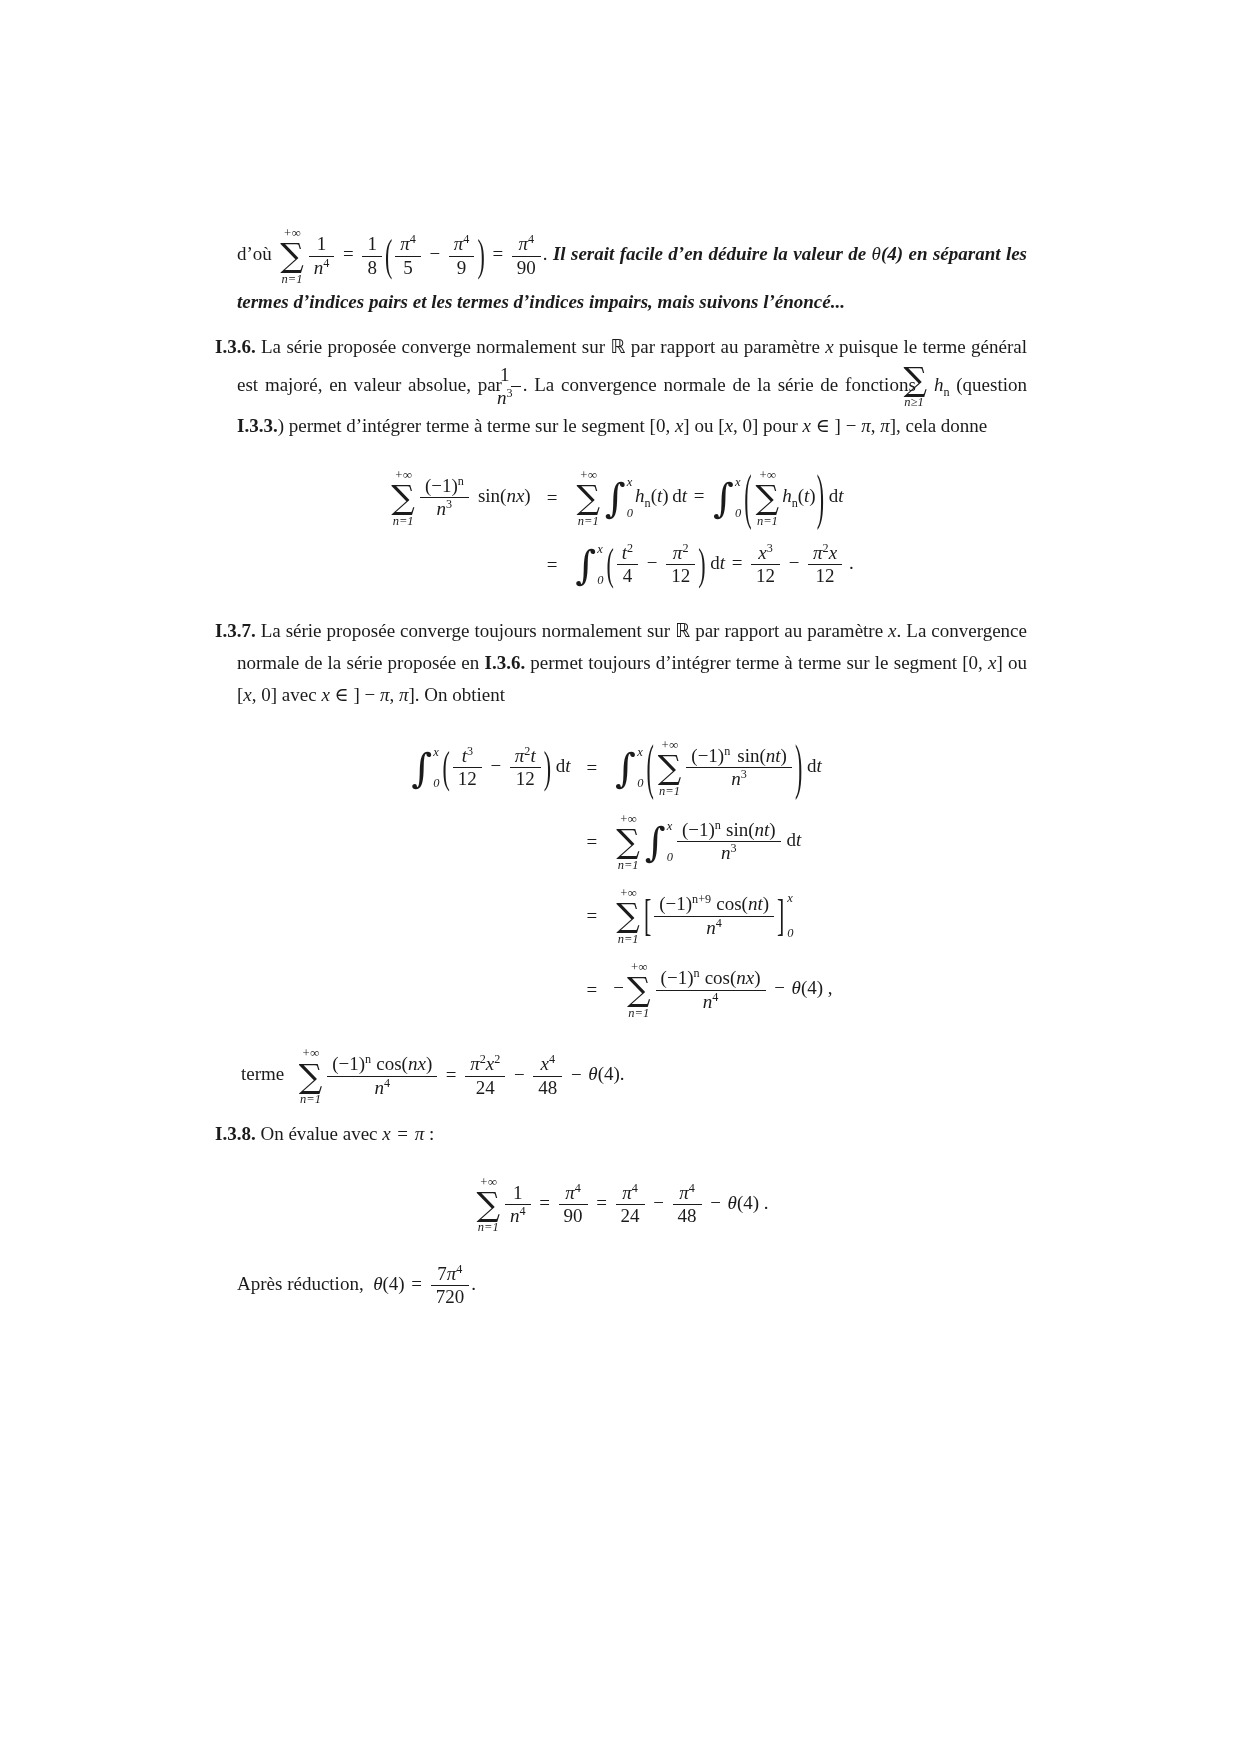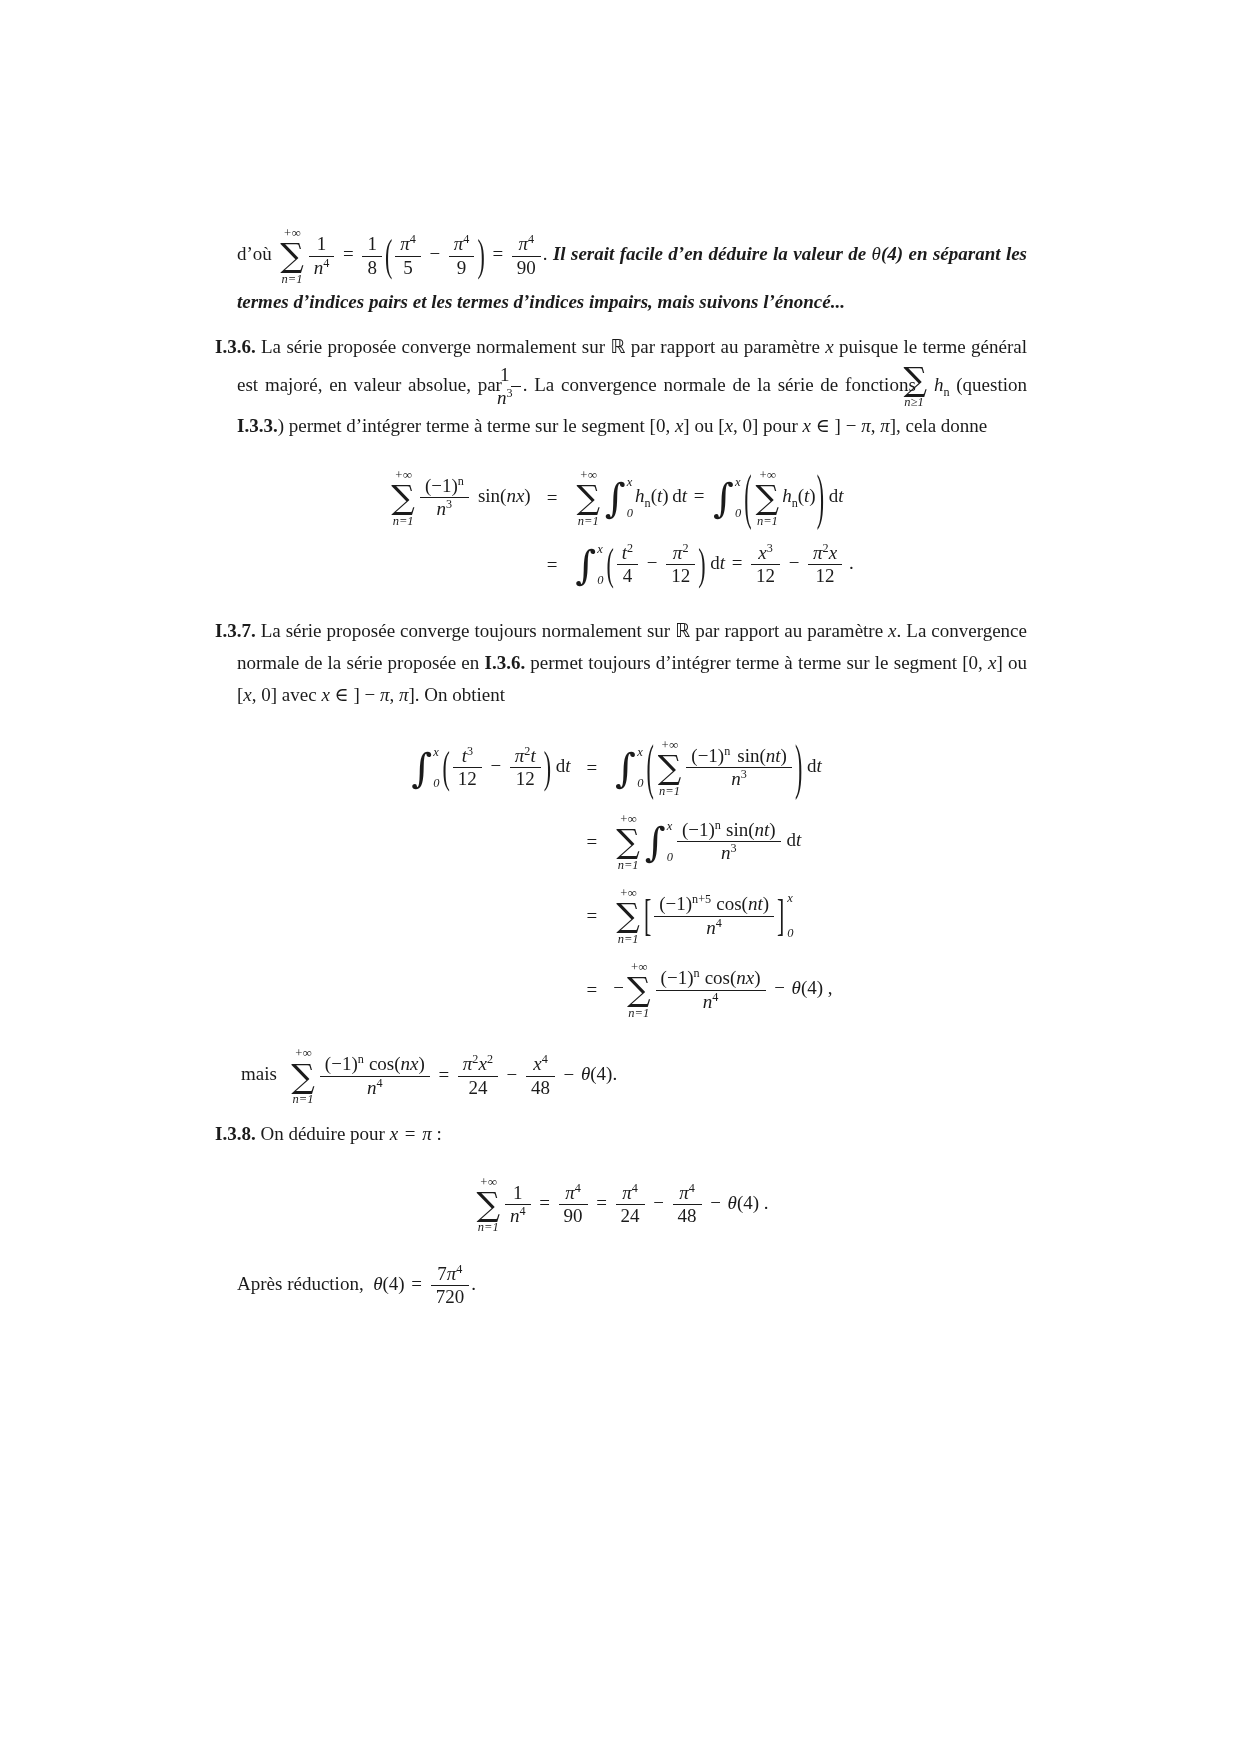--- a/index.html
+++ b/index.html
@@ -130,41 +130,41 @@
               <span class="itop">x</span>
               <span class="ibot">0</span>
             </span>
           </span><span class="frac"><span class="num"><span class="mr">(−1)</span><sup class="msup">n</sup><span class="sp" style="width: 0.15em;"></span><span class="fn">sin</span><span class="mr">(</span><span class="mi">nt</span><span class="mr">)</span></span><span class="den"><span class="mi">n</span><sup class="msup">3</sup></span></span><span class="sp" style="width: 0.2em;"></span><span class="mr">d</span><span class="mi">t</span></span>
         <span class="eqL"></span>
         <span class="eqM">=</span>
         <span class="eqX"><span class="sum">
             <span class="slim">+∞</span>
             <span class="sigma">∑</span>
             <span class="slim">n=1</span>
-          </span><span class="bigp p1">[</span><span class="frac"><span class="num"><span class="mr">(−1)</span><sup class="msup">n+5</sup><span class="sp" style="width: 0.15em;"></span><span class="fn">cos</span><span class="mr">(</span><span class="mi">nt</span><span class="mr">)</span></span><span class="den"><span class="mi">n</span><sup class="msup">4</sup></span></span><span class="evb">
+          </span><span class="bigp p1">[</span><span class="frac"><span class="num"><span class="mr">(−1)</span><sup class="msup">n+9</sup><span class="sp" style="width: 0.15em;"></span><span class="fn">cos</span><span class="mr">(</span><span class="mi">nt</span><span class="mr">)</span></span><span class="den"><span class="mi">n</span><sup class="msup">4</sup></span></span><span class="evb">
             <span class="bigp p1">]</span>
             <span class="evlims">
               <span class="etop">x</span>
               <span class="ebot">0</span>
             </span>
           </span></span>
         <span class="eqL"></span>
         <span class="eqM">=</span>
         <span class="eqX"><span class="mr">−</span><span class="sum">
             <span class="slim">+∞</span>
             <span class="sigma">∑</span>
             <span class="slim">n=1</span>
           </span><span class="frac"><span class="num"><span class="mr">(−1)</span><sup class="msup">n</sup><span class="sp" style="width: 0.15em;"></span><span class="fn">cos</span><span class="mr">(</span><span class="mi">nx</span><span class="mr">)</span></span><span class="den"><span class="mi">n</span><sup class="msup">4</sup></span></span><span class="mo">−</span><span class="mi">θ</span><span class="mr">(4)</span><span class="txt"> ,</span></span>
       </div>
-    <p class="para soit"><span class="txt">mais</span><span class="sp" style="width: 0.6em;"></span><span class="sum">
+    <p class="para soit"><span class="txt">terme</span><span class="sp" style="width: 0.6em;"></span><span class="sum">
           <span class="slim">+∞</span>
           <span class="sigma">∑</span>
           <span class="slim">n=1</span>
         </span><span class="frac"><span class="num"><span class="mr">(−1)</span><sup class="msup">n</sup><span class="sp" style="width: 0.15em;"></span><span class="fn">cos</span><span class="mr">(</span><span class="mi">nx</span><span class="mr">)</span></span><span class="den"><span class="mi">n</span><sup class="msup">4</sup></span></span><span class="mo">=</span><span class="frac"><span class="num"><span class="mi">π</span><sup class="msup">2</sup><span class="mi">x</span><sup class="msup">2</sup></span><span class="den"><span class="mr">24</span></span></span><span class="mo">−</span><span class="frac"><span class="num"><span class="mi">x</span><sup class="msup">4</sup></span><span class="den"><span class="mr">48</span></span></span><span class="mo">−</span><span class="mi">θ</span><span class="mr">(4).</span></p>
-    <p class="para hang"><span class="bf">I.3.8.</span><span class="txt"> On déduire pour </span><span class="mi">x</span><span class="mo">=</span><span class="mi">π</span><span class="txt"> :</span></p>
+    <p class="para hang"><span class="bf">I.3.8.</span><span class="txt"> On évalue avec </span><span class="mi">x</span><span class="mo">=</span><span class="mi">π</span><span class="txt"> :</span></p>
     <div class="eqcenter"><span class="sum">
           <span class="slim">+∞</span>
           <span class="sigma">∑</span>
           <span class="slim">n=1</span>
         </span><span class="frac"><span class="num"><span class="mr">1</span></span><span class="den"><span class="mi">n</span><sup class="msup">4</sup></span></span><span class="mo">=</span><span class="frac"><span class="num"><span class="mi">π</span><sup class="msup">4</sup></span><span class="den"><span class="mr">90</span></span></span><span class="mo">=</span><span class="frac"><span class="num"><span class="mi">π</span><sup class="msup">4</sup></span><span class="den"><span class="mr">24</span></span></span><span class="mo">−</span><span class="frac"><span class="num"><span class="mi">π</span><sup class="msup">4</sup></span><span class="den"><span class="mr">48</span></span></span><span class="mo">−</span><span class="mi">θ</span><span class="mr">(4) .</span></div>
     <p class="para indent1 fin"><span class="txt">Après réduction,</span><span class="sp" style="width: 0.5em;"></span><span class="mi">θ</span><span class="mr">(4)</span><span class="mo">=</span><span class="frac"><span class="num"><span class="mr">7</span><span class="mi">π</span><sup class="msup">4</sup></span><span class="den"><span class="mr">720</span></span></span><span class="txt">.</span></p>
   </div>
 </div>
 
 </body></html>

